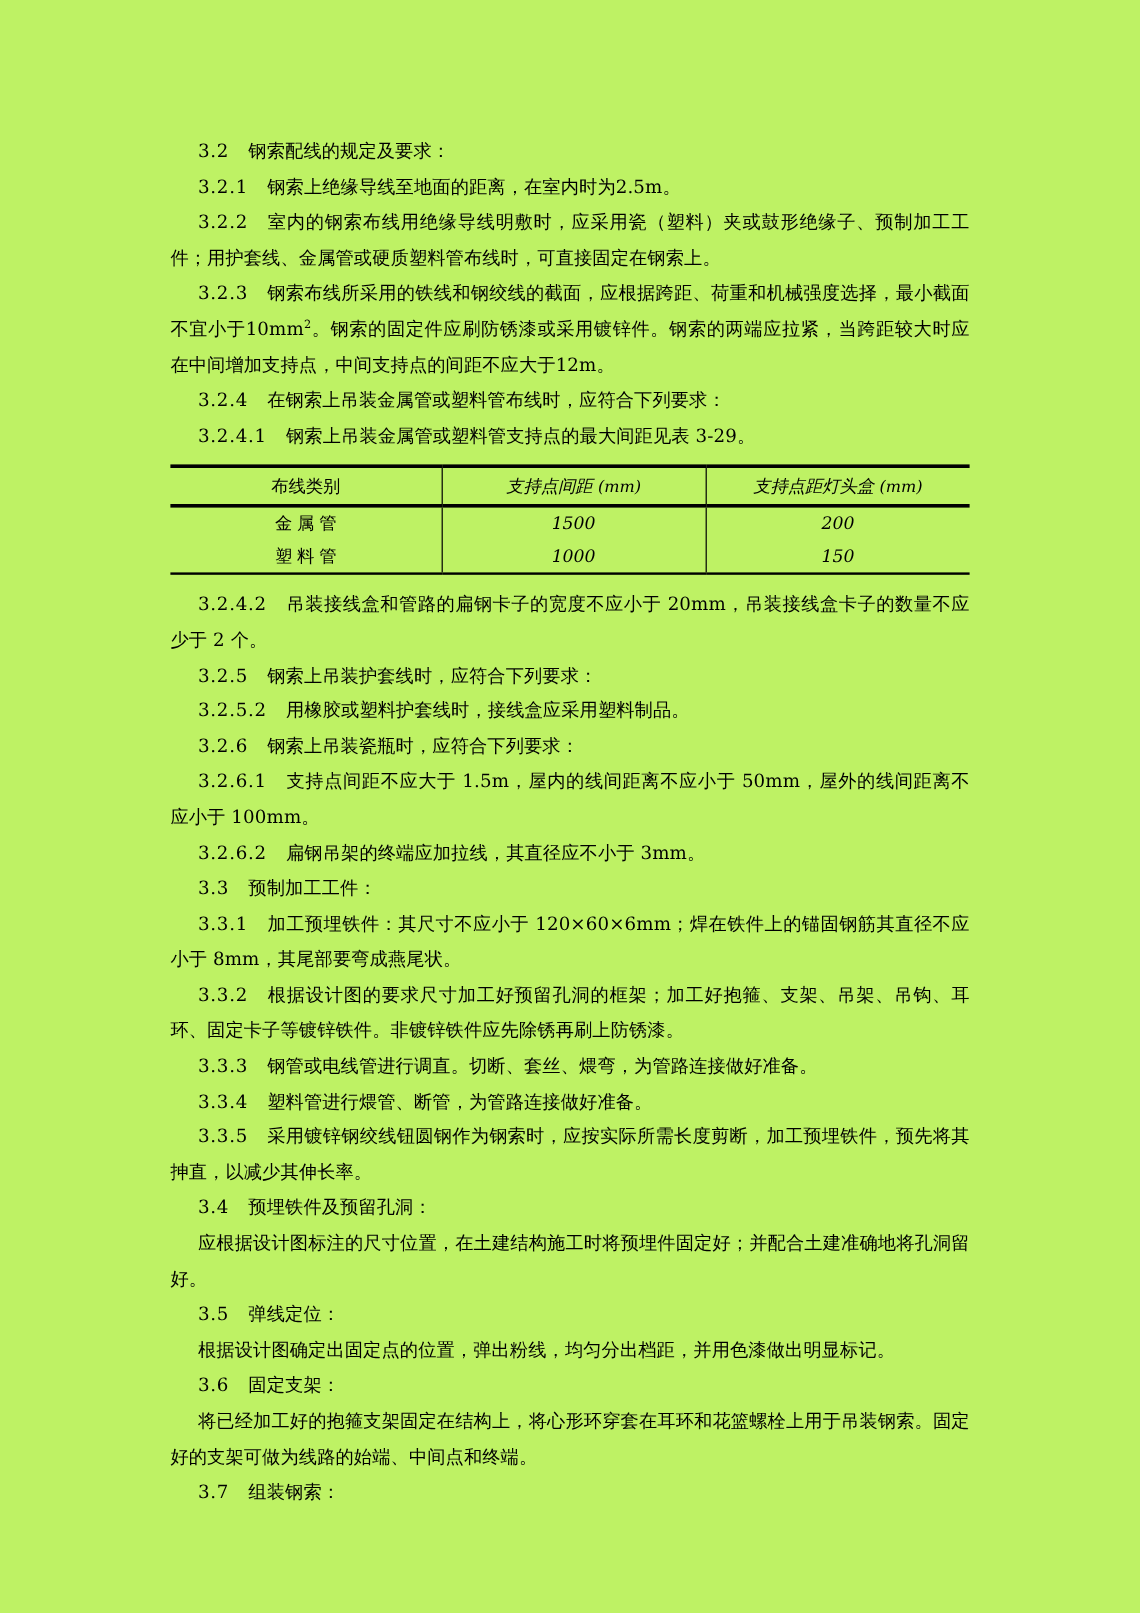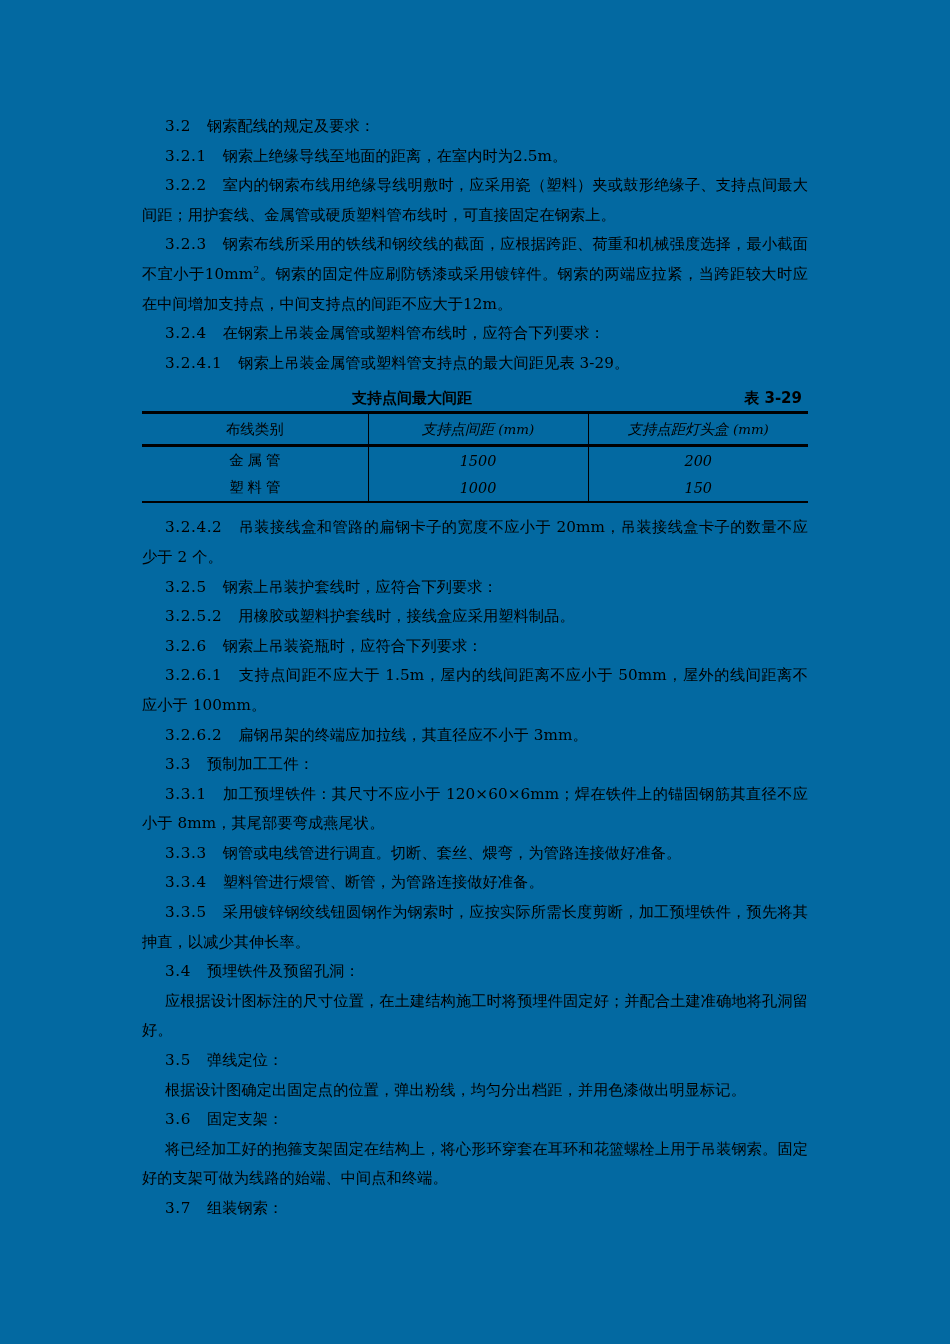--- a/index.html
+++ b/index.html
@@ -11,21 +11,21 @@
     width: 950px;
     height: 1344px;
     font-family: "DejaVu Serif", "Liberation Serif", serif;
     color: #000000;
     overflow: hidden;
   }
   .page {
     position: relative;
     width: 950px;
     height: 1344px;
-    background: #0369a1;
+    background: #bef264;
     box-sizing: border-box;
     padding: 112px 142px 0 142px;
   }
   .doc-body {
     width: 666px;
   }
   
   p.para {
     margin: 0;
     font-size: 15.2px;
@@ -119,35 +119,29 @@
 </head>
 <body>
 
 <div class="page">
   <div class="doc-body">
 
     <p class="para indent"><span class="num">3.2</span><span class="gap"></span><span>钢索配线的规定及要求：</span></p>
 
     <p class="para indent"><span class="num">3.2.1</span><span class="gap"></span><span>钢索上绝缘导线至地面的距离，在室内时为2.5m。</span></p>
 
-    <p class="para indent"><span class="num">3.2.2</span><span class="gap"></span><span>室内的钢索布线用绝缘导线明敷时，应采用瓷（塑料）夹或鼓形绝缘子、支持点间最大间距；用护套线、金属管或硬质塑料管布线时，可直接固定在钢索上。</span></p>
+    <p class="para indent"><span class="num">3.2.2</span><span class="gap"></span><span>室内的钢索布线用绝缘导线明敷时，应采用瓷（塑料）夹或鼓形绝缘子、预制加工工件；用护套线、金属管或硬质塑料管布线时，可直接固定在钢索上。</span></p>
 
     <p class="para indent"><span class="num">3.2.3</span><span class="gap"></span><span>钢索布线所采用的铁线和钢绞线的截面，应根据跨距、荷重和机械强度选择，最小截面不宜小于10mm</span><sup>2</sup><span>。钢索的固定件应刷防锈漆或采用镀锌件。钢索的两端应拉紧，当跨距较大时应在中间增加支持点，中间支持点的间距不应大于12m。</span></p>
 
     <p class="para indent"><span class="num">3.2.4</span><span class="gap"></span><span>在钢索上吊装金属管或塑料管布线时，应符合下列要求：</span></p>
 
     <p class="para indent"><span class="num">3.2.4.1</span><span class="gap"></span><span>钢索上吊装金属管或塑料管支持点的最大间距见表 3-29。</span></p>
 
     <div class="table-block">
-      <div class="table-caption-row">
-        <span class="tc-spacer-left"></span>
-        <span class="tc-title">支持点间最大间距</span>
-        <span class="tc-spacer-mid"></span>
-        <span class="tc-number">表 3-29</span>
-      </div>
       <table class="spec">
         <colgroup>
           <col class="c1">
             <col class="c2">
             <col class="c3">
         </colgroup>
         <thead>
           <tr>
             <th><span>布线类别</span></th>
             <th class="sep"><span>支持点间距</span> <span class="unit">(mm)</span></th>
@@ -179,20 +173,21 @@
     <p class="para indent"><span class="num">3.2.6</span><span class="gap"></span><span>钢索上吊装瓷瓶时，应符合下列要求：</span></p>
 
     <p class="para indent"><span class="num">3.2.6.1</span><span class="gap"></span><span>支持点间距不应大于 1.5m，屋内的线间距离不应小于 50mm，屋外的线间距离不应小于 100mm。</span></p>
 
     <p class="para indent"><span class="num">3.2.6.2</span><span class="gap"></span><span>扁钢吊架的终端应加拉线，其直径应不小于 3mm。</span></p>
 
     <p class="para indent"><span class="num">3.3</span><span class="gap"></span><span>预制加工工件：</span></p>
 
     <p class="para indent"><span class="num">3.3.1</span><span class="gap"></span><span>加工预埋铁件：其尺寸不应小于 120×60×6mm；焊在铁件上的锚固钢筋其直径不应小于 8mm，其尾部要弯成燕尾状。</span></p>
 
+    <p class="para indent"><span class="num">3.3.2</span><span class="gap"></span><span>根据设计图的要求尺寸加工好预留孔洞的框架；加工好抱箍、支架、吊架、吊钩、耳环、固定卡子等镀锌铁件。非镀锌铁件应先除锈再刷上防锈漆。</span></p>
 
     <p class="para indent"><span class="num">3.3.3</span><span class="gap"></span><span>钢管或电线管进行调直。切断、套丝、煨弯，为管路连接做好准备。</span></p>
 
     <p class="para indent"><span class="num">3.3.4</span><span class="gap"></span><span>塑料管进行煨管、断管，为管路连接做好准备。</span></p>
 
     <p class="para indent"><span class="num">3.3.5</span><span class="gap"></span><span>采用镀锌钢绞线钮圆钢作为钢索时，应按实际所需长度剪断，加工预埋铁件，预先将其抻直，以减少其伸长率。</span></p>
 
     <p class="para indent"><span class="num">3.4</span><span class="gap"></span><span>预埋铁件及预留孔洞：</span></p>
 
     <p class="para indent"><span>应根据设计图标注的尺寸位置，在土建结构施工时将预埋件固定好；并配合土建准确地将孔洞留好。</span></p>

